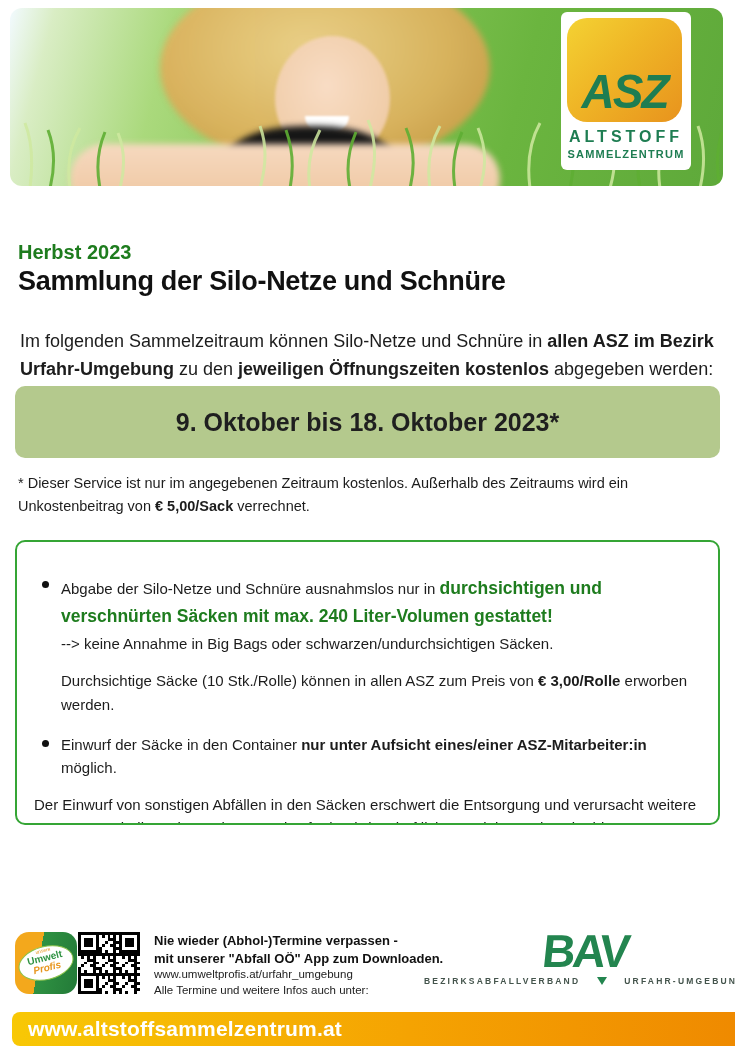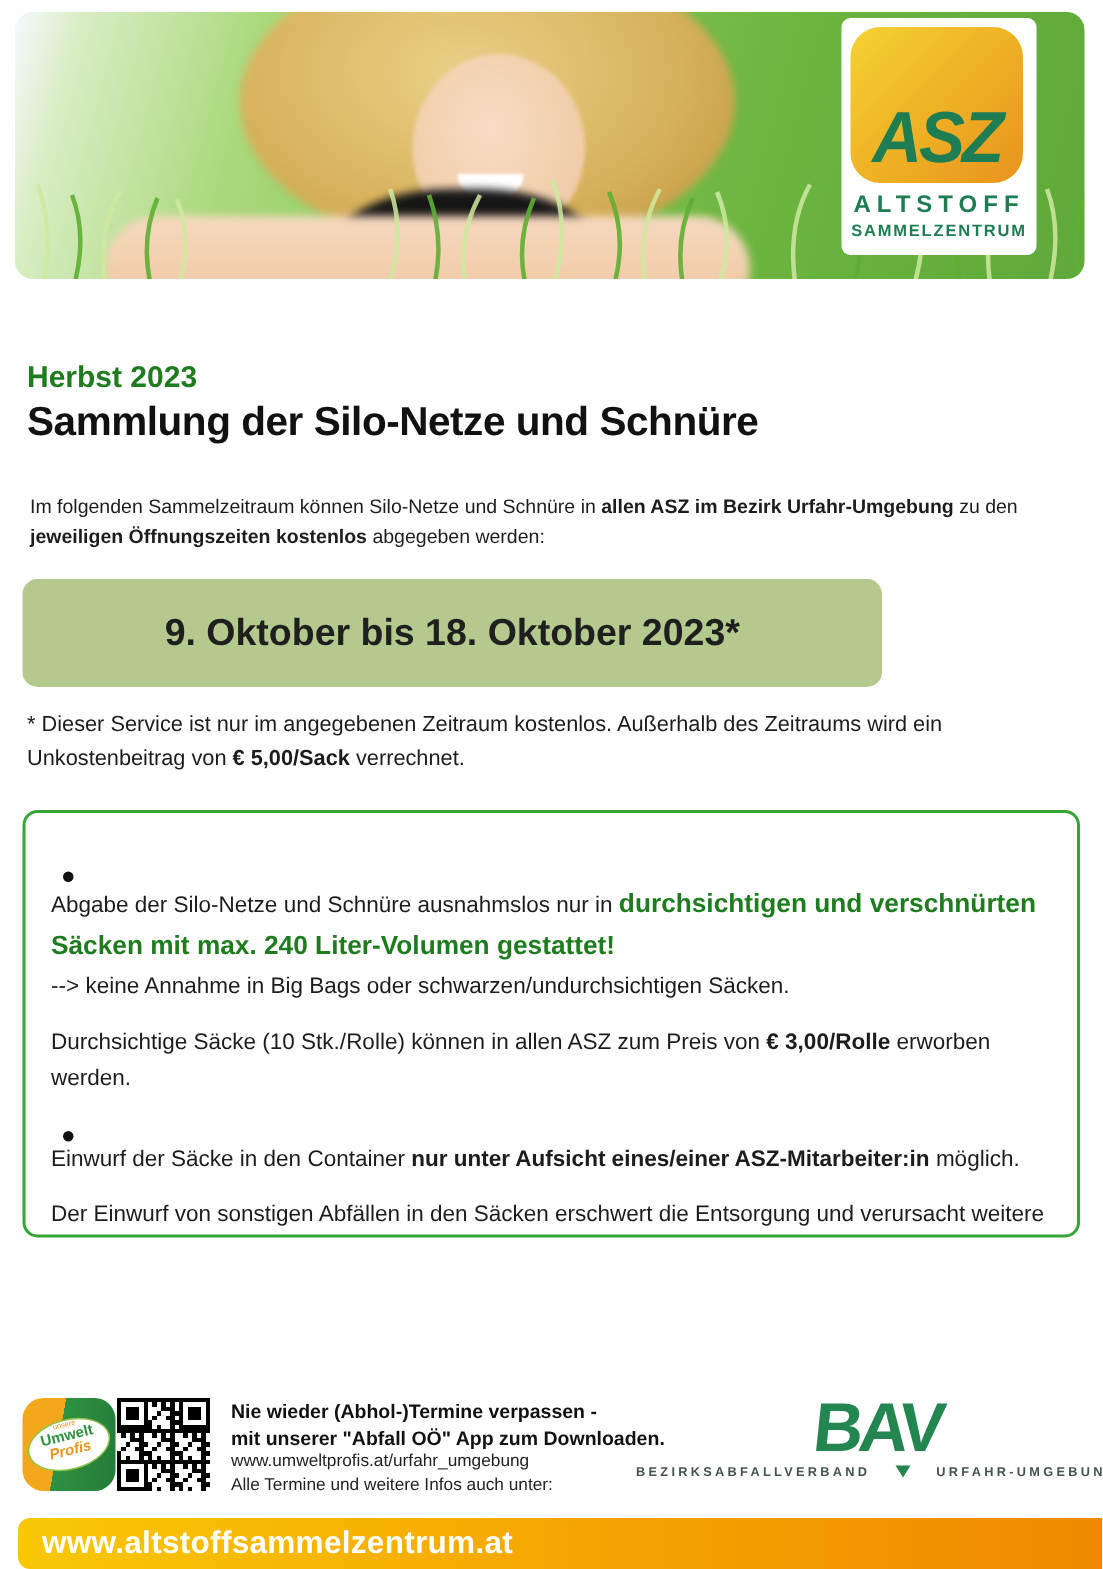--- a/index.html
+++ b/index.html
@@ -32,36 +32,36 @@
     background:linear-gradient(135deg,#f4d233 0%,#efb526 45%,#e8931d 100%);
     display:flex; align-items:flex-end; justify-content:center; padding-bottom:8px; }
   .asz-square span{ font-size:46px; font-weight:bold; font-style:italic; color:#1e7d52;
     letter-spacing:-2px; line-height:1; transform:scaleY(1.05); }
   .asz-line1{ margin-top:6px; font-size:16px; font-weight:bold; color:#1e7d52; letter-spacing:4px; }
   .asz-line2{ margin-top:2px; font-size:11px; font-weight:bold; color:#1e7d52; letter-spacing:1.2px; }
 
   
   .season{ position:absolute; left:18px; top:241px; font-size:20px; font-weight:bold; color:#1e7c1e; }
   .title{ position:absolute; left:18px; top:266px; font-size:27px; font-weight:bold; color:#111; letter-spacing:-0.3px; }
-  .intro-p{ position:absolute; left:20px; top:328px; width:700px; font-size:13px; line-height:1.55; color:#1c1c1c; }
+  .intro-p{ position:absolute; left:20px; top:328px; width:700px; font-size:18px; line-height:1.55; color:#1c1c1c; }
   .seg-b{ font-weight:bold; }
   .seg-gb{ font-weight:bold; color:#1e7c1e; font-size:17.5px; line-height:1.6; }
 
   
-  .banner{ position:absolute; left:15px; top:386px; width:573px; height:72px;
+  .banner{ position:absolute; left:15px; top:386px; width:705px; height:72px;
     background:#b4c98d; border-radius:10px; display:flex; align-items:center; justify-content:center; }
   .banner span{ font-size:25px; font-weight:bold; color:#1f1f1f; }
 
   .footnote{ position:absolute; left:18px; top:472px; width:702px; font-size:14.5px; line-height:1.6; color:#1c1c1c; }
 
   
   .notice{ position:absolute; left:15px; top:540px; width:705px; height:285px;
     border:2.5px solid #35a535; border-radius:10px; padding:13px 17px 10px; overflow:hidden; }
   .notice-heading{ font-size:15px; font-weight:bold; color:#111; }
-  .bullet-row{ display:flex; margin-top:19px;flex-direction:column; }
+  .bullet-row{ display:flex; margin-top:19px; }
   .bullet-row .dot{ width:7px; height:7px; border-radius:50%; background:#111; margin:7px 12px 0 8px; flex:none; }
   .bullet-body{ flex:1; font-size:15px; line-height:1.55; color:#1c1c1c; }
   .bullet-sub{ margin-top:2px; }
   .bullet-extra{ margin-top:14px; }
   .bullet2-row{ margin-top:17px; }
   .closing{ margin-top:15px; font-size:15px; line-height:1.5; color:#1c1c1c; }
 
   
   .app-badge{ position:absolute; left:15px; top:932px; width:62px; height:62px; border-radius:14px;
     background:linear-gradient(100deg,#f3a81c 0%, #f3a81c 40%, #2f9242 40%, #237a38 100%);

